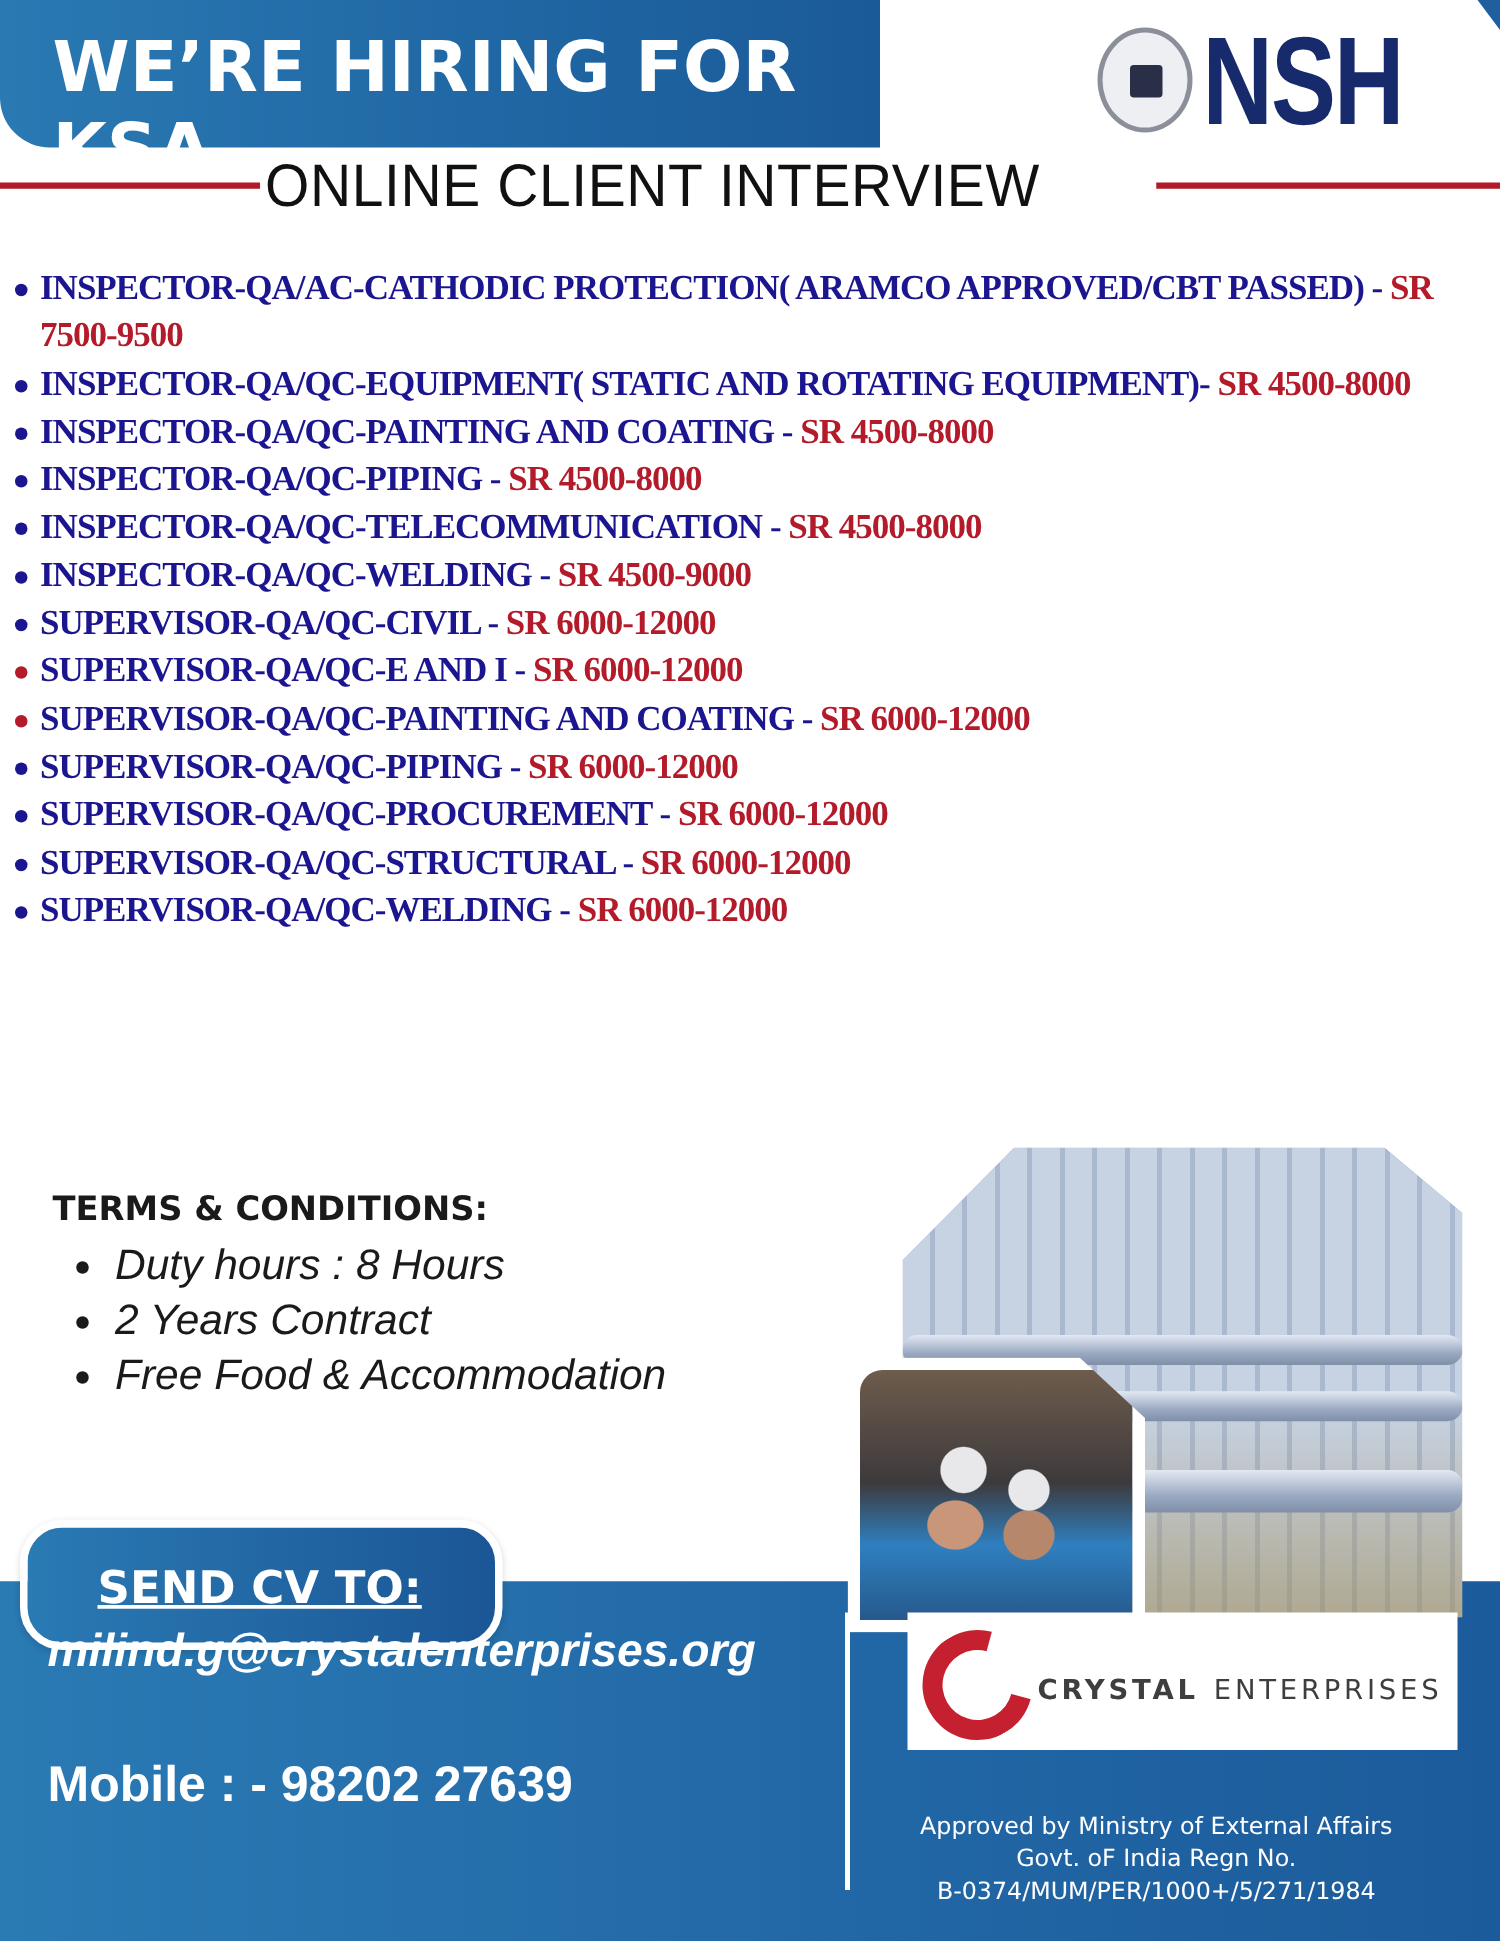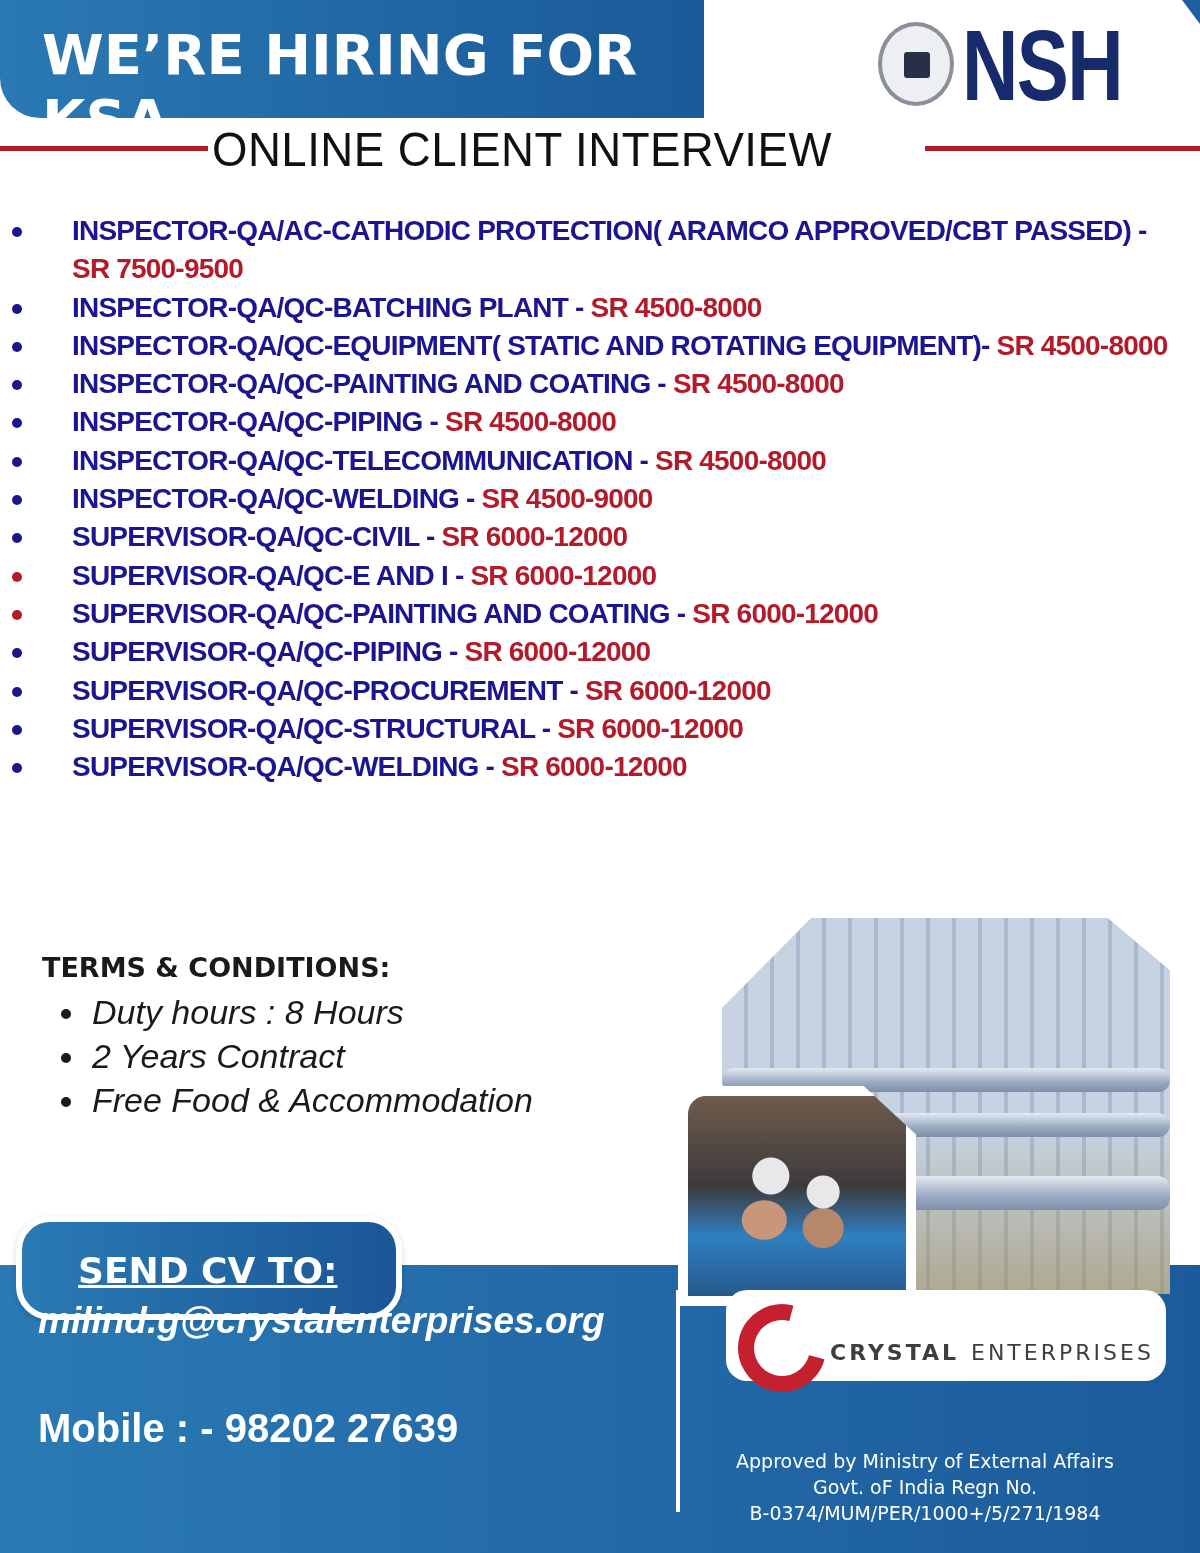--- a/index.html
+++ b/index.html
@@ -43,21 +43,21 @@
   .rule.right { left: 925px; width: 275px; }
   .sub-title {
     position: absolute; left: 212px; top: 122px;
     font-family: "Liberation Sans", sans-serif; font-size: 48px; color: #111;
     letter-spacing: 0.5px; transform: scaleX(0.95); transform-origin: left top;
   }
 
   
   .jobs { position: absolute; left: 0; top: 212px; width: 1200px; list-style: none; }
   .job {
-    position: relative; padding-left: 72px; font-family: Liberation Sans, sans-serif;
+    position: relative; padding-left: 32px; font-family: Liberation Serif, serif;
     font-weight: bold; font-size: 28px; line-height: 38.3px; color: #1b1590;
     letter-spacing: -0.8px; width: 1180px;
   }
   .job .bullet {
     position: absolute; left: 12px; top: 15px; width: 10px; height: 10px; border-radius: 50%;
     background: #1b1590;
   }
   .job .bullet.red { background: #b31b2a; }
   .job .pay { color: #b31b2a; }
 
@@ -117,21 +117,21 @@
     position: absolute; left: 38px; top: 1300px;
     font-family: "Liberation Sans", sans-serif; font-weight: bold; font-size: 37px; color: #ffffff; font-style: italic;
   }
   .mobile {
     position: absolute; left: 38px; top: 1406px;
     font-family: "Liberation Sans", sans-serif; font-weight: bold; font-size: 40px; color: #ffffff;
   }
   .divider { position: absolute; left: 676px; top: 1290px; width: 4px; height: 222px; background: #ffffff; }
 
   
-  .crystal-box { position: absolute; left: 726px; top: 1290px; width: 440px; height: 91px; background: #ffffff; border-radius: 21px; }
+  .crystal-box { position: absolute; left: 726px; top: 1290px; width: 440px; height: 110px; background: #ffffff; }
   .crystal-mark {
     position: absolute; left: 12px; top: 14px; width: 88px; height: 88px; border-radius: 50%;
     border: 16px solid #c4202f; border-right-color: transparent;
     transform: rotate(-30deg);
   }
   .crystal-word {
     position: absolute; left: 104px; top: 50px;
     font-family: "DejaVu Sans", sans-serif; font-size: 22px; color: #3e3e3e; letter-spacing: 3px;
   }
   .crystal-word .c1 { font-weight: bold; }
@@ -153,21 +153,20 @@
   <div class="nsh-seal"></div>
   <div class="nsh-text">NSH</div>
 </div>
 
 <div class="rule left"></div>
 <div class="sub-title">ONLINE CLIENT INTERVIEW</div>
 <div class="rule right"></div>
 
 <ul class="jobs" id="jobs">
     <li class="job"><span class="bullet"></span><span>INSPECTOR-QA/AC-CATHODIC PROTECTION( ARAMCO APPROVED/CBT PASSED)</span><span> - </span><span class="pay">SR 7500-9500</span></li>
-    <li class="job"><span class="bullet"></span><span>INSPECTOR-QA/QC-BATCHING PLANT</span><span> - </span><span class="pay">SR 4500-8000</span></li>
     <li class="job"><span class="bullet"></span><span>INSPECTOR-QA/QC-EQUIPMENT( STATIC AND ROTATING EQUIPMENT)</span><span>- </span><span class="pay">SR 4500-8000</span></li>
     <li class="job"><span class="bullet"></span><span>INSPECTOR-QA/QC-PAINTING AND COATING</span><span> - </span><span class="pay">SR 4500-8000</span></li>
     <li class="job"><span class="bullet"></span><span>INSPECTOR-QA/QC-PIPING</span><span> - </span><span class="pay">SR 4500-8000</span></li>
     <li class="job"><span class="bullet"></span><span>INSPECTOR-QA/QC-TELECOMMUNICATION</span><span> - </span><span class="pay">SR 4500-8000</span></li>
     <li class="job"><span class="bullet"></span><span>INSPECTOR-QA/QC-WELDING</span><span> - </span><span class="pay">SR 4500-9000</span></li>
     <li class="job"><span class="bullet"></span><span>SUPERVISOR-QA/QC-CIVIL</span><span> - </span><span class="pay">SR 6000-12000</span></li>
     <li class="job"><span class="bullet red"></span><span>SUPERVISOR-QA/QC-E AND I</span><span> - </span><span class="pay">SR 6000-12000</span></li>
     <li class="job"><span class="bullet red"></span><span>SUPERVISOR-QA/QC-PAINTING AND COATING</span><span> - </span><span class="pay">SR 6000-12000</span></li>
     <li class="job"><span class="bullet"></span><span>SUPERVISOR-QA/QC-PIPING</span><span> - </span><span class="pay">SR 6000-12000</span></li>
     <li class="job"><span class="bullet"></span><span>SUPERVISOR-QA/QC-PROCUREMENT</span><span> - </span><span class="pay">SR 6000-12000</span></li>

